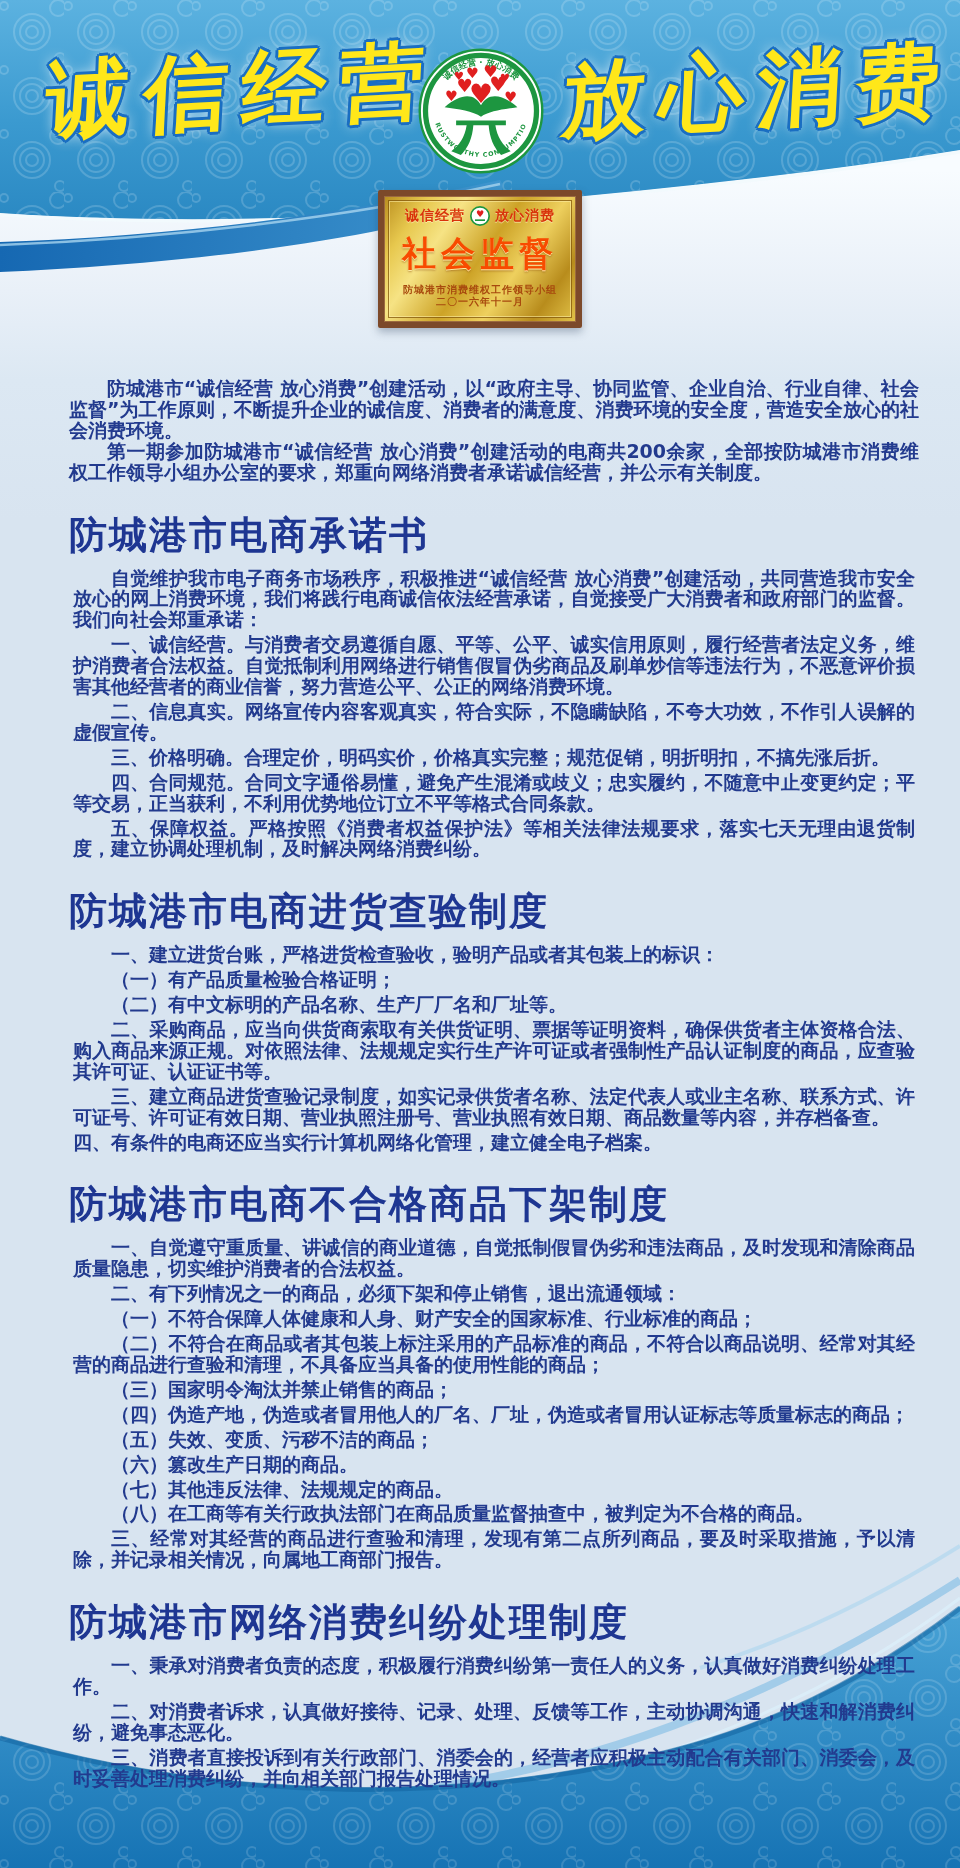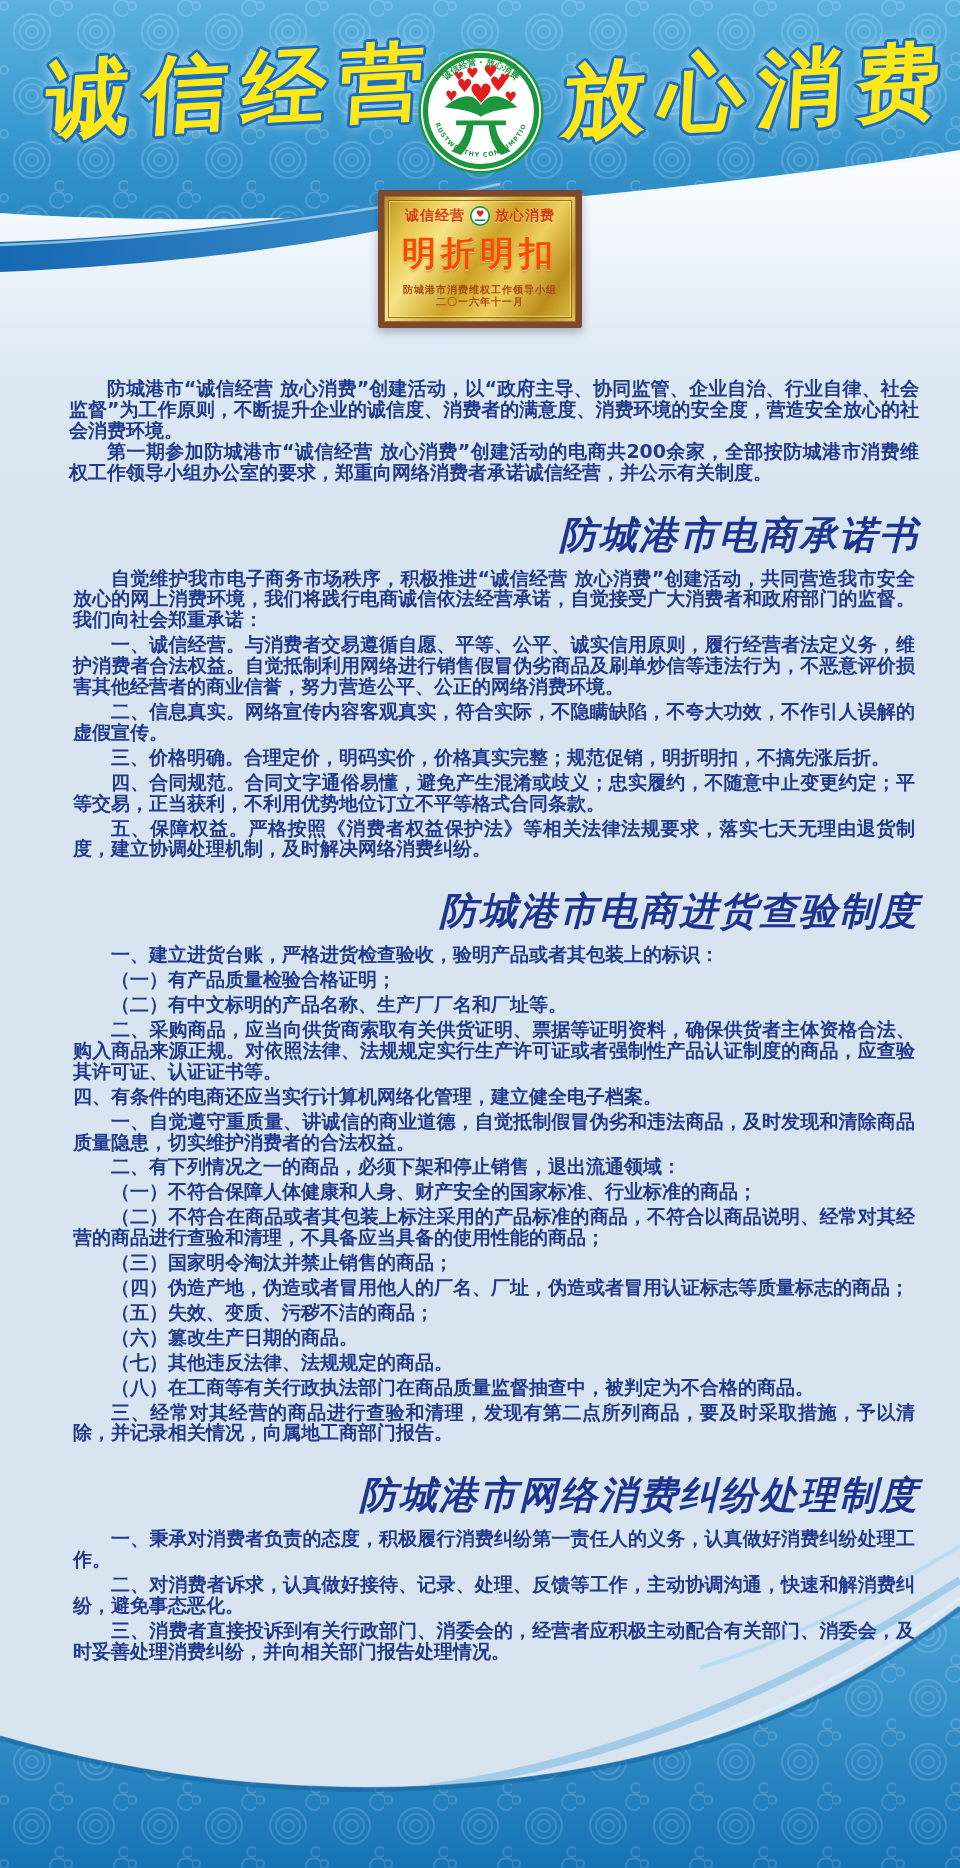--- a/index.html
+++ b/index.html
@@ -46,22 +46,22 @@
   }
   .plaque-sub{margin-top:7px;font-size:10px;line-height:12px;color:#a8490e;font-weight:700;letter-spacing:1px;}
 
   .content{position:absolute;left:69px;top:378px;width:850px;z-index:2;}
   p.bp{
     margin:4px;font-size:19px;line-height:20.9px;font-weight:700;color:#223a8e;
     text-align:justify;text-indent:2em;
   }
   p.bp.noindent{text-indent:0;}
   h2.sec-title{
-    margin:31px 0 12px 0;font-size:38px;line-height:42px;text-align:right;
-    color:#1e3692;font-weight:700;letter-spacing:2px;font-style:italic;
+    margin:31px 0 12px 0;font-size:38px;line-height:42px;text-align:left;
+    color:#1e3692;font-weight:700;letter-spacing:2px;
   }
   .intro p.bp{margin:0;}
 </style>
 </head>
 <body>
 
 <div class="poster">
 
   <svg class="header-bg" viewBox="0 0 960 340" preserveAspectRatio="none" aria-hidden="true">
     <defs>
@@ -129,21 +129,21 @@
     <div class="plaque-inner"></div>
     <div class="plaque-top">
       <span class="ptxt">诚信经营</span>
       <svg width="20" height="20" viewBox="-12 -12 24 24">
         <circle r="11" fill="#fff" stroke="#1d9640" stroke-width="2"></circle>
         <text x="0" y="1" font-size="11" fill="#e01f1f" text-anchor="middle">♥</text>
         <path d="M-6,5 L6,5" stroke="#1d9640" stroke-width="2"></path>
       </svg>
       <span class="ptxt">放心消费</span>
     </div>
-    <div class="plaque-main">明折明扣</div>
+    <div class="plaque-main">社会监督</div>
     <div class="plaque-sub">
       <div>防城港市消费维权工作领导小组</div>
       <div>二〇一六年十一月</div>
     </div>
   </div>
 
   <div class="content">
     <div class="intro">
       <p class="bp">防城港市“诚信经营 放心消费”创建活动，以“政府主导、协同监管、企业自治、行业自律、社会监督”为工作原则，不断提升企业的诚信度、消费者的满意度、消费环境的安全度，营造安全放心的社会消费环境。</p>
       <p class="bp">第一期参加防城港市“诚信经营 放心消费”创建活动的电商共200余家，全部按防城港市消费维权工作领导小组办公室的要求，郑重向网络消费者承诺诚信经营，并公示有关制度。</p>
@@ -155,22 +155,24 @@
     <p class="bp">二、信息真实。网络宣传内容客观真实，符合实际，不隐瞒缺陷，不夸大功效，不作引人误解的虚假宣传。</p>
     <p class="bp">三、价格明确。合理定价，明码实价，价格真实完整；规范促销，明折明扣，不搞先涨后折。</p>
     <p class="bp">四、合同规范。合同文字通俗易懂，避免产生混淆或歧义；忠实履约，不随意中止变更约定；平等交易，正当获利，不利用优势地位订立不平等格式合同条款。</p>
     <p class="bp">五、保障权益。严格按照《消费者权益保护法》等相关法律法规要求，落实七天无理由退货制度，建立协调处理机制，及时解决网络消费纠纷。</p>
 
     <h2 class="sec-title">防城港市电商进货查验制度</h2>
     <p class="bp">一、建立进货台账，严格进货检查验收，验明产品或者其包装上的标识：</p>
     <p class="bp">（一）有产品质量检验合格证明；</p>
     <p class="bp">（二）有中文标明的产品名称、生产厂厂名和厂址等。</p>
     <p class="bp">二、采购商品，应当向供货商索取有关供货证明、票据等证明资料，确保供货者主体资格合法、购入商品来源正规。对依照法律、法规规定实行生产许可证或者强制性产品认证制度的商品，应查验其许可证、认证证书等。</p>
+    <p class="bp">三、建立商品进货查验记录制度，如实记录供货者名称、法定代表人或业主名称、联系方式、许可证号、许可证有效日期、营业执照注册号、营业执照有效日期、商品数量等内容，并存档备查。</p>
     <p class="bp noindent">四、有条件的电商还应当实行计算机网络化管理，建立健全电子档案。</p>
 
+    <h2 class="sec-title">防城港市电商不合格商品下架制度</h2>
     <p class="bp">一、自觉遵守重质量、讲诚信的商业道德，自觉抵制假冒伪劣和违法商品，及时发现和清除商品质量隐患，切实维护消费者的合法权益。</p>
     <p class="bp">二、有下列情况之一的商品，必须下架和停止销售，退出流通领域：</p>
     <p class="bp">（一）不符合保障人体健康和人身、财产安全的国家标准、行业标准的商品；</p>
     <p class="bp">（二）不符合在商品或者其包装上标注采用的产品标准的商品，不符合以商品说明、经常对其经营的商品进行查验和清理，不具备应当具备的使用性能的商品；</p>
     <p class="bp">（三）国家明令淘汰并禁止销售的商品；</p>
     <p class="bp">（四）伪造产地，伪造或者冒用他人的厂名、厂址，伪造或者冒用认证标志等质量标志的商品；</p>
     <p class="bp">（五）失效、变质、污秽不洁的商品；</p>
     <p class="bp">（六）篡改生产日期的商品。</p>
     <p class="bp">（七）其他违反法律、法规规定的商品。</p>
     <p class="bp">（八）在工商等有关行政执法部门在商品质量监督抽查中，被判定为不合格的商品。</p>

